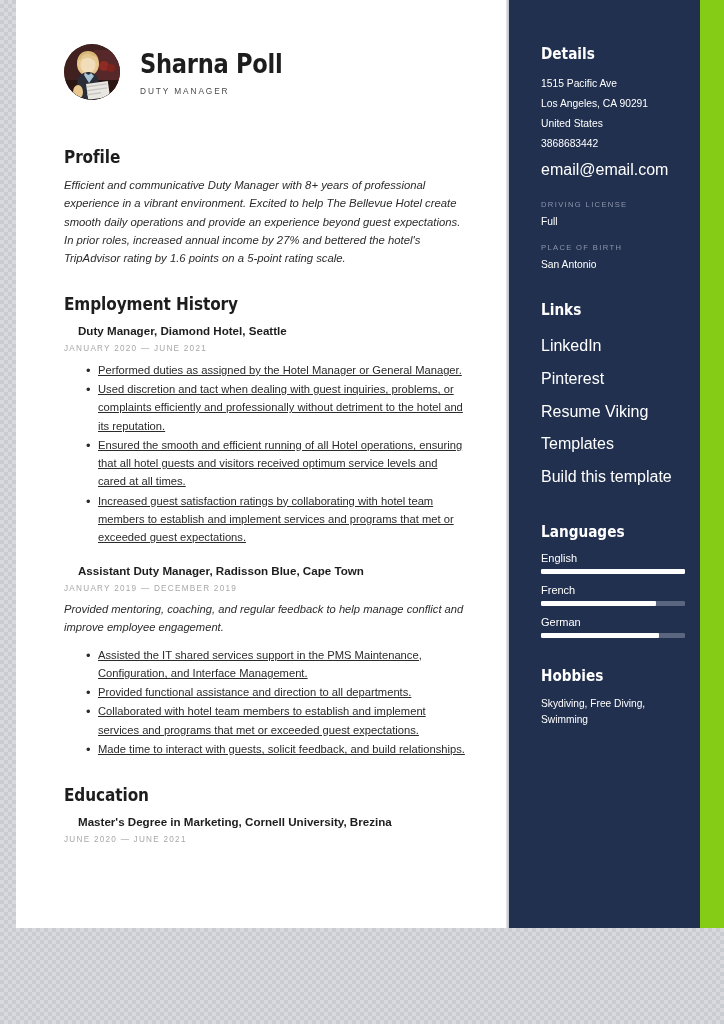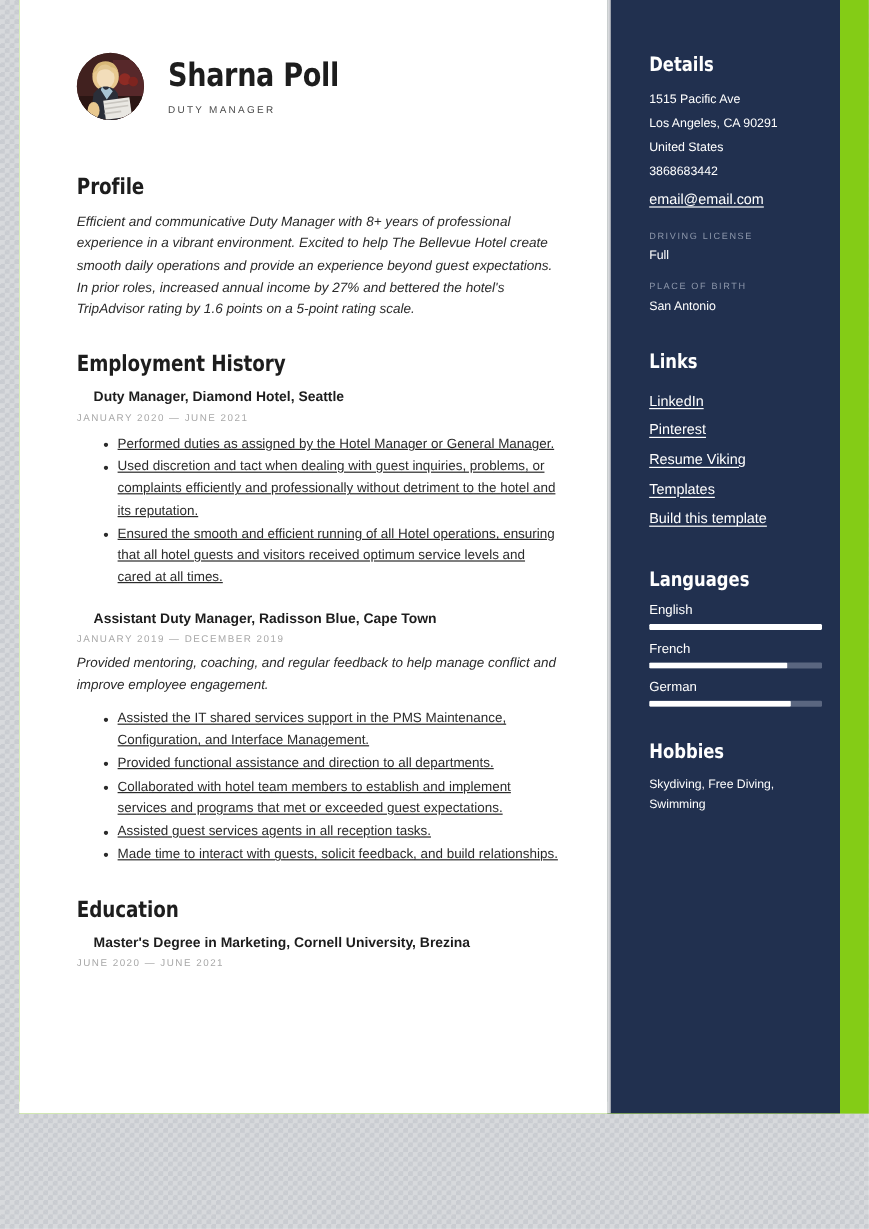--- a/index.html
+++ b/index.html
@@ -202,23 +202,22 @@
     margin-bottom: 5px;
   }
 
   .side-value {
     font-size: 10.3px;
     color: #ffffff;
     line-height: 1.5;
   }
 
   a.side-link, .side-link {
-    font-size: 12px;
-    color: #ffffff;
-    text-decoration: underline;
+    font-size: 16px;
+    color: #ffffff;
     text-underline-offset: 2px;
     display: block;
     line-height: 2.05;
     cursor: pointer;
   }
 
   .lang-item { margin-bottom: 10px; }
 
   .lang-name {
     font-size: 11px;
@@ -305,32 +304,32 @@
     <div class="section">
       <h2 class="section-title">Employment History</h2>
 
       <div class="entry">
         <div class="entry-title">Duty Manager, Diamond Hotel, Seattle</div>
         <div class="entry-date">JANUARY 2020 — JUNE 2021</div>
         <ul class="bullets">
           <li>Performed duties as assigned by the Hotel Manager or General Manager.</li>
           <li>Used discretion and tact when dealing with guest inquiries, problems, or complaints efficiently and professionally without detriment to the hotel and its reputation.</li>
           <li>Ensured the smooth and efficient running of all Hotel operations, ensuring that all hotel guests and visitors received optimum service levels and cared at all times.</li>
+          <li>Increased guest satisfaction ratings by collaborating with hotel team members to establish and implement services and programs that met or exceeded guest expectations.</li>
         </ul>
       </div>
 
       <div class="entry">
         <div class="entry-title">Assistant Duty Manager, Radisson Blue, Cape Town</div>
         <div class="entry-date">JANUARY 2019 — DECEMBER 2019</div>
         <div class="entry-desc">Provided mentoring, coaching, and regular feedback to help manage conflict and improve employee engagement.</div>
         <ul class="bullets">
           <li>Assisted the IT shared services support in the PMS Maintenance, Configuration, and Interface Management.</li>
           <li>Provided functional assistance and direction to all departments.</li>
           <li>Collaborated with hotel team members to establish and implement services and programs that met or exceeded guest expectations.</li>
-          <li>Assisted guest services agents in all reception tasks.</li>
           <li>Made time to interact with guests, solicit feedback, and build relationships.</li>
         </ul>
       </div>
     </div>
 
     <div class="section">
       <h2 class="section-title">Education</h2>
 
       <div class="entry edu-gap">
         <div class="entry-title">Master's Degree in Marketing, Cornell University, Brezina</div>

